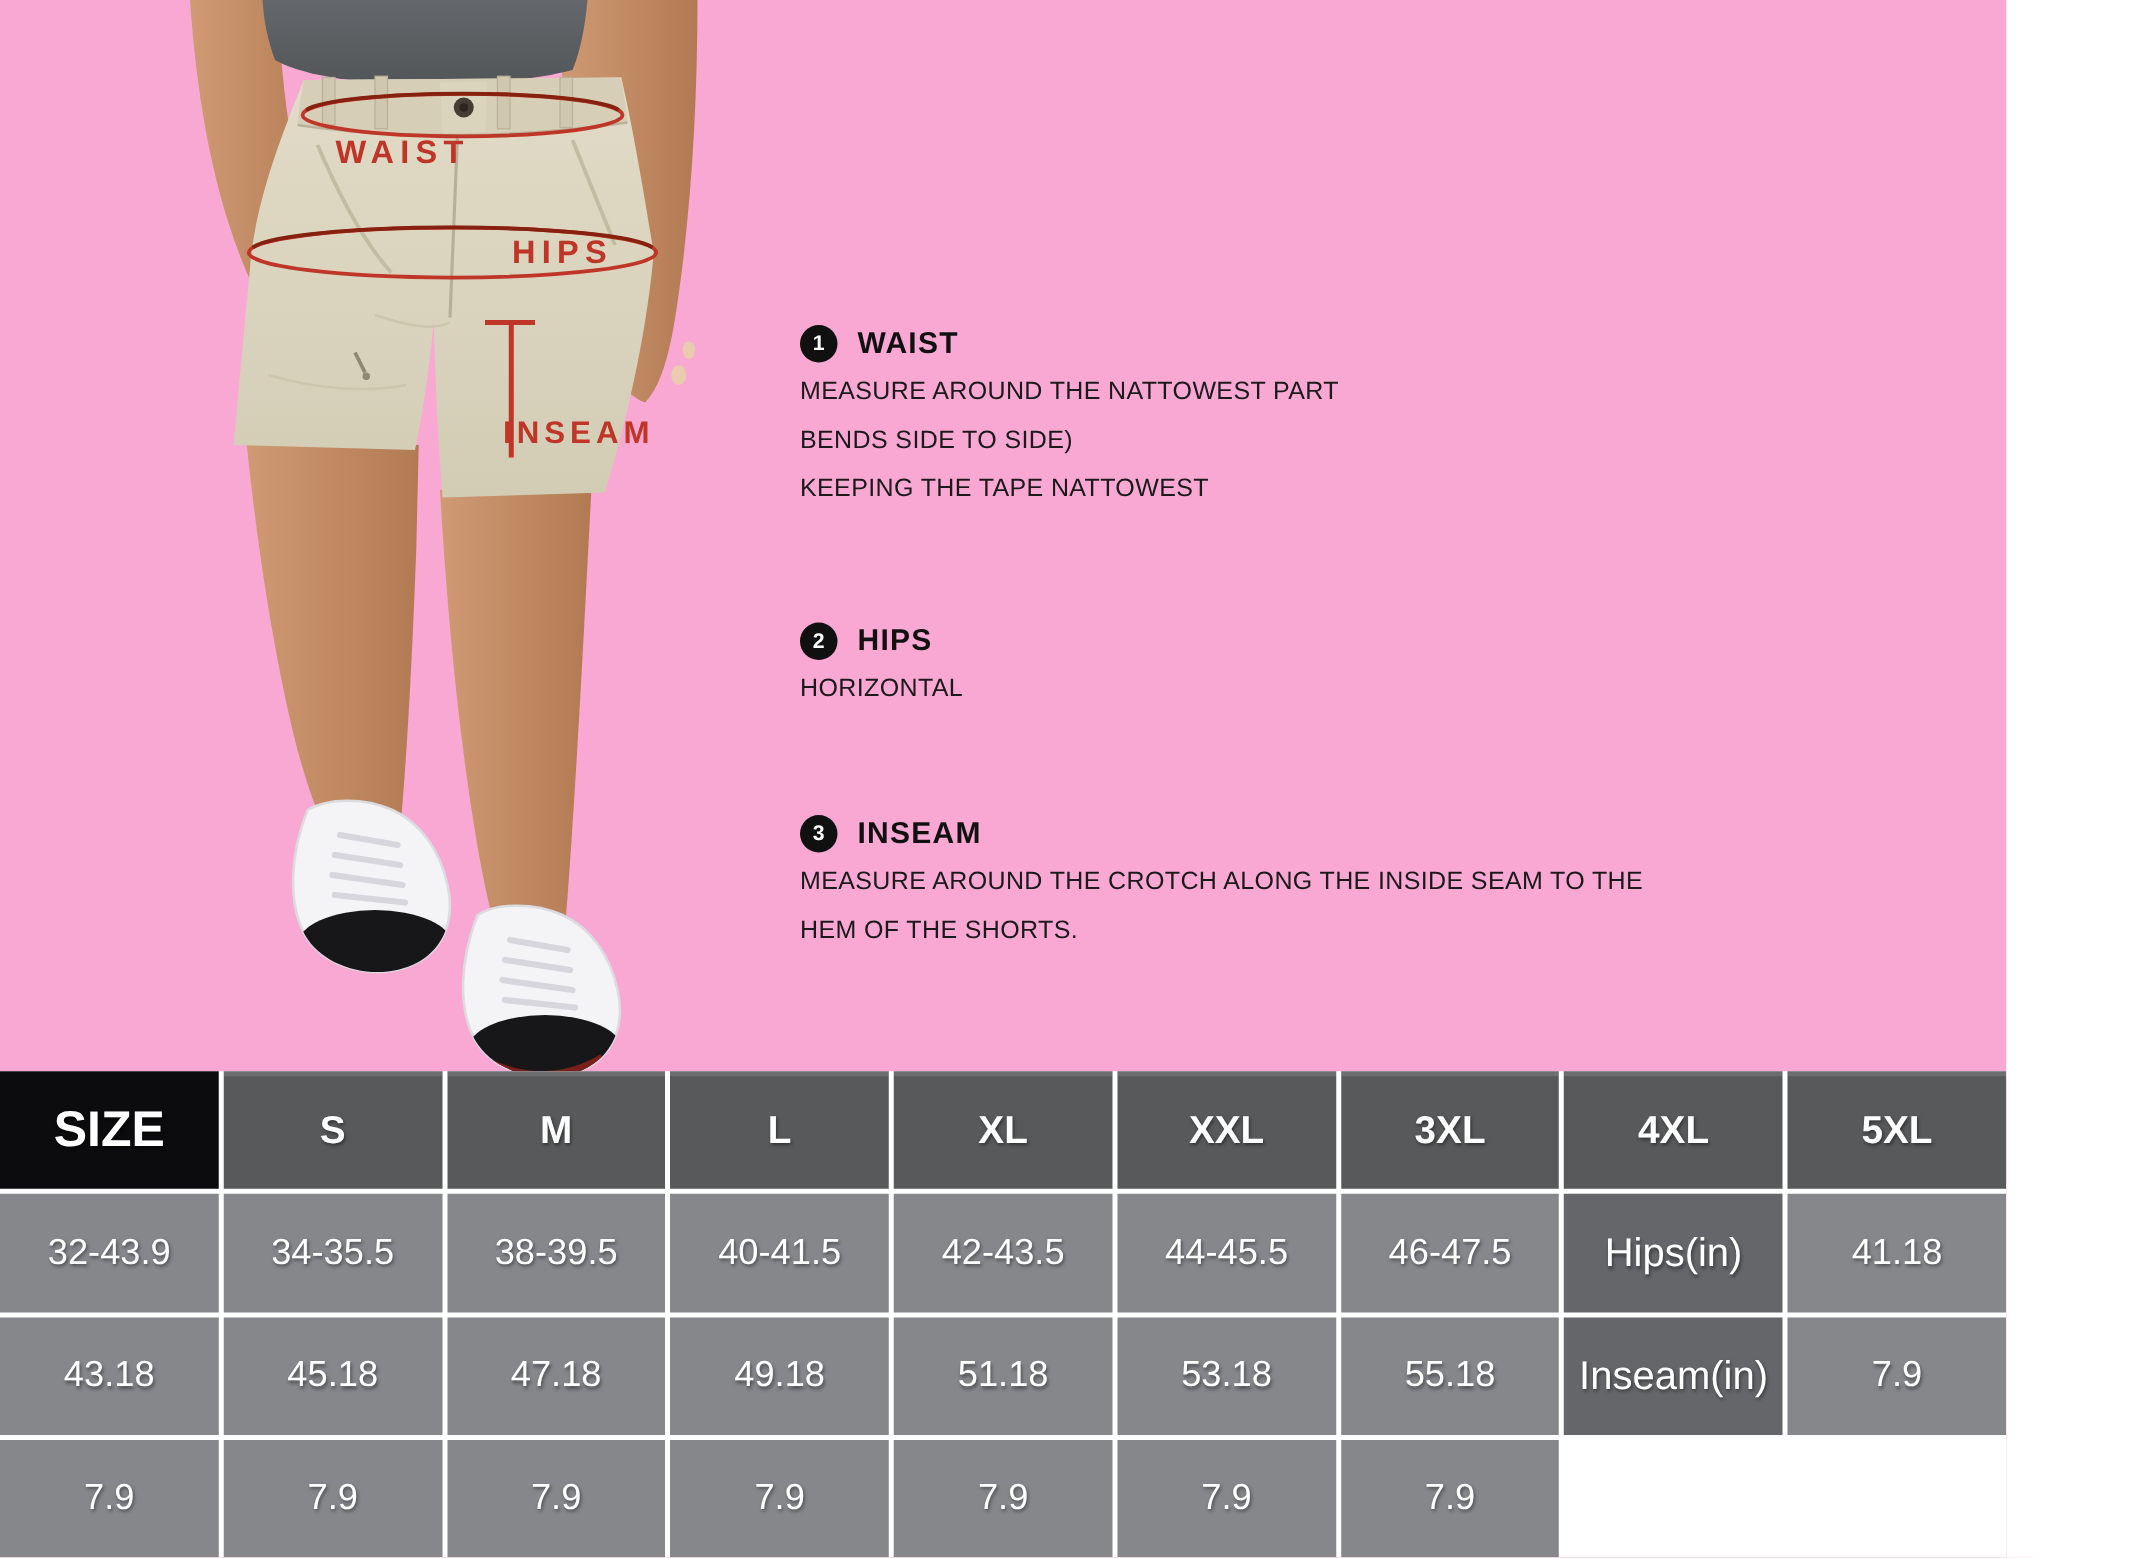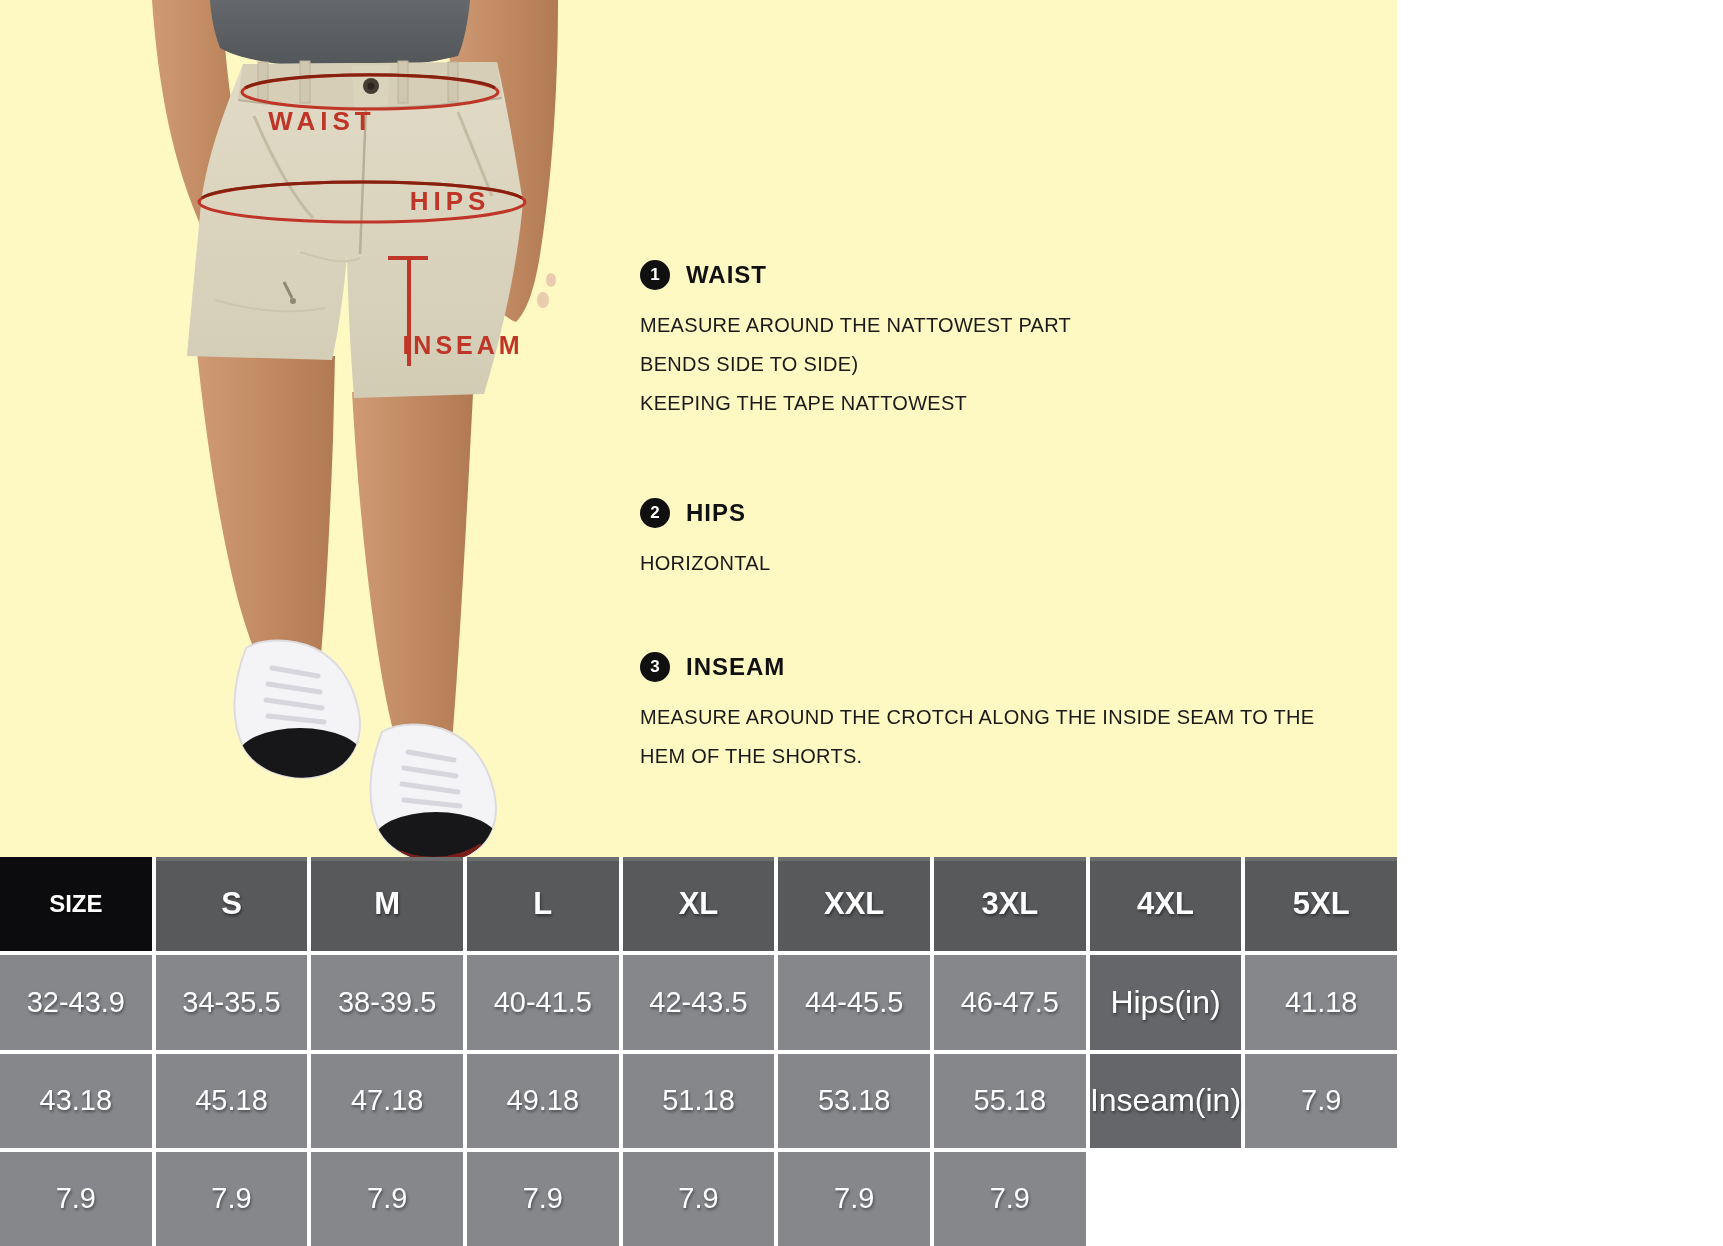--- a/index.html
+++ b/index.html
@@ -1,56 +1,56 @@
 <!DOCTYPE html>
 <html><head>
 <meta charset="utf-8">
 <style>
   html,body{margin:0;padding:0;background:#ffffff;}
   .canvas{
     position:relative;
-    width:1397px;height:1246px;
-    background:#fef9c3;
+    width:1605px;height:1246px;
+    background:#f9a8d4;
     font-family:"Liberation Sans", sans-serif;
     overflow:hidden;
   }
 
   
   .figure{position:absolute;left:0;top:0;width:640px;height:860px;}
   .figure text{font-family:"Liberation Sans", sans-serif;font-weight:bold;}
 
   
   .instructions{position:absolute;left:640px;top:0;width:1060px;color:#161616;}
   .instr-block{position:absolute;left:0;}
   .instr-head{display:flex;align-items:center;height:30px;}
   .instr-num{
     width:30px;height:30px;border-radius:50%;background:#101010;color:#ffffff;
     display:flex;align-items:center;justify-content:center;
     font-size:17px;font-weight:bold;flex:0 0 30px;
   }
   .instr-title{margin-left:16px;font-size:24px;font-weight:bold;letter-spacing:1px;color:#111111;}
-  .instr-body{margin-top:16px;font-size:20px;line-height:39px;letter-spacing:0.3px;color:#1a1a1a;}
+  .instr-body{margin-top:4px;font-size:20px;line-height:39px;letter-spacing:0.3px;color:#1a1a1a;}
   .b1{top:260px;} .b2{top:498px;} .b3{top:652px;}
 
   
   .size-table{
     position:absolute;left:0;right:0;top:857px;bottom:0;
     display:grid;
     grid-template-columns:repeat(9,1fr);
     grid-template-rows:repeat(4,1fr);
     gap:4px;
     background:#ffffff;
   }
   .cell{
     display:flex;align-items:center;justify-content:center;
     color:#ffffff;
     text-shadow:1px 2px 3px rgba(0,0,0,0.45);
   }
   .cell.hdr{background:#58595b;font-size:31px;font-weight:bold;box-shadow:inset 0 4px 0 rgba(255,255,255,0.12);}
-  .cell.size{background:#0c0c0e;font-size:24px;font-weight:bold;}
+  .cell.size{background:#0c0c0e;font-size:40px;font-weight:bold;}
   .cell.rowlabel{background:#656669;font-size:32px;}
   .cell.val{background:#86878b;font-size:29px;}
 </style>
 </head>
 <body>
 
 <div class="canvas">
 
   <svg class="figure" viewBox="0 0 640 860" xmlns="http://www.w3.org/2000/svg">
     <defs>

